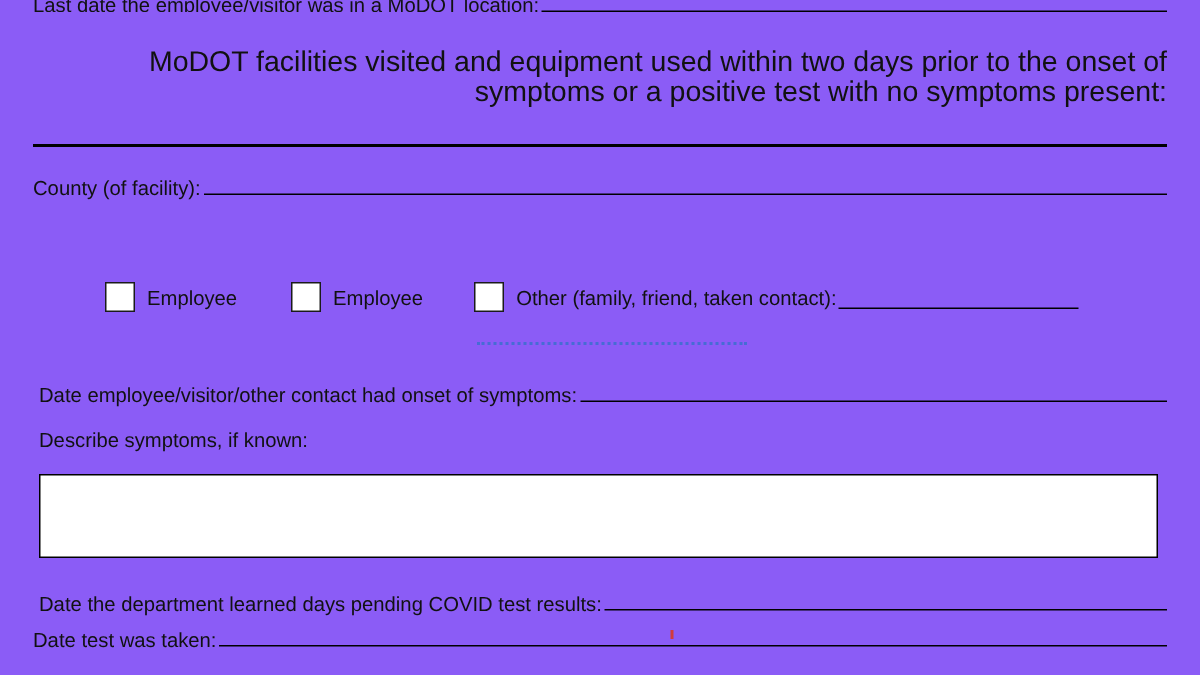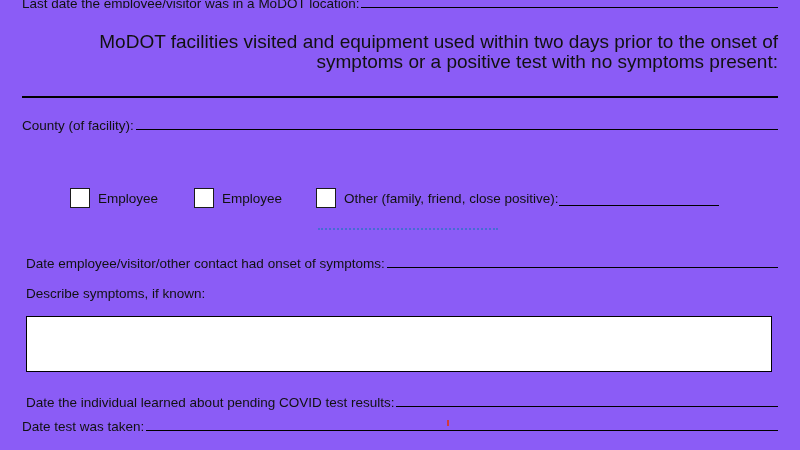--- a/index.html
+++ b/index.html
@@ -170,41 +170,41 @@
 
 
   <div class="checkrow">
     <span class="checkbox"></span>
     <span class="check-label">Employee</span>
     <span class="gap-a"></span>
     <span class="checkbox"></span>
     <span class="check-label">Employee</span>
     <span class="gap-b"></span>
     <span class="checkbox"></span>
-    <span class="check-label">Other (family, friend, close positive):</span>
+    <span class="check-label">Other (family, friend, taken contact):</span>
     <span class="other-rule"></span>
   </div>
 
   <div class="dotted-sep"></div>
 
   <div class="row" style="left:26px; top:254px; width:752px;">
     <span class="label">Date employee/visitor/other contact had onset of symptoms:</span>
     <span class="rule"></span>
   </div>
 
   <div class="row" style="left:26px; top:286px; width:752px;">
     <span class="label">Describe symptoms, if known:</span>
   </div>
 
   <div class="textbox">
     <span class="sr-only"></span>
   </div>
 
   <div class="row" style="left:26px; top:393px; width:752px;">
-    <span class="label">Date the individual learned about pending COVID test results:</span>
+    <span class="label">Date the department learned days pending COVID test results:</span>
     <span class="rule rule-thick"></span>
   </div>
 
   <div class="red-dot"></div>
 
   <div class="row" style="left:22px; top:417px; width:756px;">
     <span class="label">Date test was taken:</span>
     <span class="rule"></span>
   </div>
 

